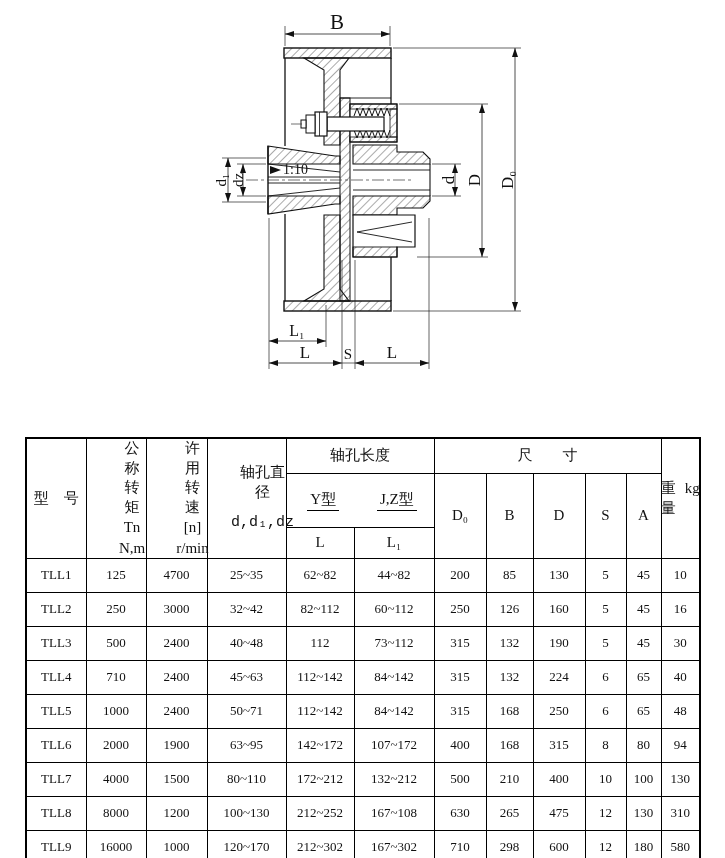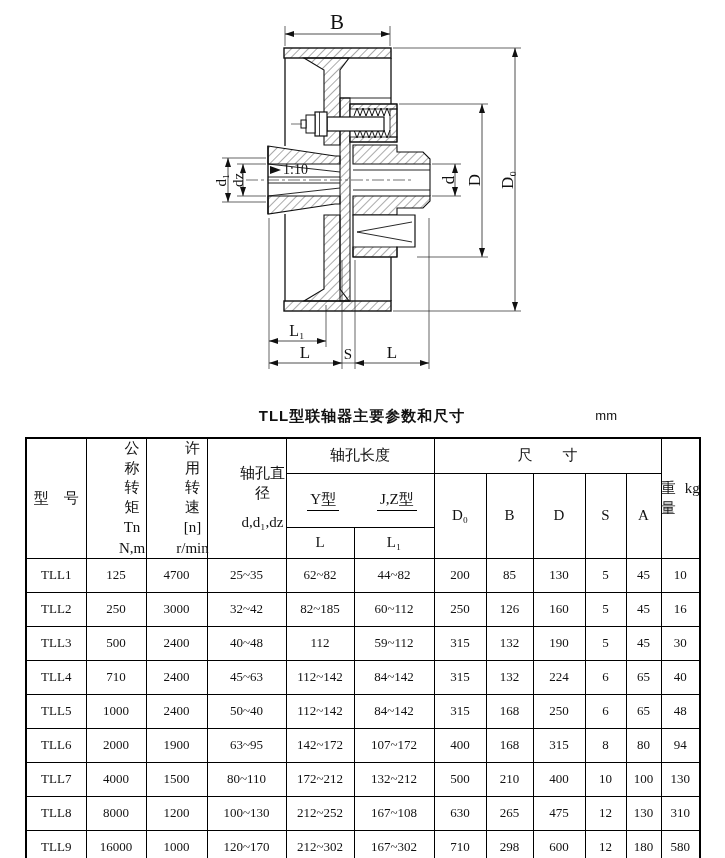--- a/index.html
+++ b/index.html
@@ -16,21 +16,21 @@
   table.params{position:absolute;top:437px;left:25px;width:674px;height:408px;
                border-collapse:collapse;table-layout:fixed;text-align:center;
                border:2px solid #000;font-size:13px;}
   table.params th,table.params td{border:1px solid #000;padding:0;font-weight:normal;
                vertical-align:middle;line-height:1.3;}
   thead th{font-size:15px;}
   tr.h1 th{height:34px;}
   tr.h2 th{height:32px;margin-left:20px;}
   tr.h3 th{height:30px;}
   .h-lines{display:flex;flex-direction:column;justify-content:flex-start;align-items:center;gap:1px;padding-left:32px;}
-  .h-gap{gap:10px;}
+  .h-gap{gap:10px;font-family:Liberation Mono, monospace;}
   .wcell{display:flex;flex-direction:row;justify-content:center;align-items:flex-start;gap:9px;}
   .yjz{display:flex;width:100%;}
   .yjz span{flex:1 1 50%;display:flex;justify-content:center;}
   .yjz .ul{flex:0 0 auto;border-bottom:1px solid #000;padding:0 3px 1px 3px;margin:auto;}
   tbody td{font-size:13px;}
 </style>
 </head>
 <body>
 
 <div class="page">
@@ -148,24 +148,20 @@
     <text transform="rotate(-90 449 180)" x="449" y="185" font-size="17" text-anchor="middle">d</text>
     <text transform="rotate(-90 475 180)" x="475" y="185" font-size="17" text-anchor="middle">D</text>
     <text transform="rotate(-90 508 180)" x="508" y="185" font-size="17" text-anchor="middle">D₀</text>
     <text x="297" y="336" font-size="16" text-anchor="middle">L₁</text>
     <text x="305" y="358" font-size="17" text-anchor="middle">L</text>
     <text x="348" y="359" font-size="15" text-anchor="middle">S</text>
     <text x="392" y="358" font-size="17" text-anchor="middle">L</text>
   </svg>
 
   
-  <div class="title-row">
-    <span class="title-main">TLL型联轴器主要参数和尺寸</span>
-    <span class="title-unit">mm</span>
-  </div>
 
   
   <table class="params">
     <colgroup>
       <col style="width:60px">
         <col style="width:60px">
         <col style="width:61px">
         <col style="width:79px">
       <col style="width:68px">
         <col style="width:80px">
@@ -243,36 +239,36 @@
           <td>130</td>
           <td>5</td>
           <td>45</td>
           <td>10</td>
         </tr>
         <tr>
           <td>TLL2</td>
           <td>250</td>
           <td>3000</td>
           <td>32~42</td>
-          <td>82~185</td>
+          <td>82~112</td>
           <td>60~112</td>
           <td>250</td>
           <td>126</td>
           <td>160</td>
           <td>5</td>
           <td>45</td>
           <td>16</td>
         </tr>
         <tr>
           <td>TLL3</td>
           <td>500</td>
           <td>2400</td>
           <td>40~48</td>
           <td>112</td>
-          <td>59~112</td>
+          <td>73~112</td>
           <td>315</td>
           <td>132</td>
           <td>190</td>
           <td>5</td>
           <td>45</td>
           <td>30</td>
         </tr>
         <tr>
           <td>TLL4</td>
           <td>710</td>
@@ -284,21 +280,21 @@
           <td>132</td>
           <td>224</td>
           <td>6</td>
           <td>65</td>
           <td>40</td>
         </tr>
         <tr>
           <td>TLL5</td>
           <td>1000</td>
           <td>2400</td>
-          <td>50~40</td>
+          <td>50~71</td>
           <td>112~142</td>
           <td>84~142</td>
           <td>315</td>
           <td>168</td>
           <td>250</td>
           <td>6</td>
           <td>65</td>
           <td>48</td>
         </tr>
         <tr>

